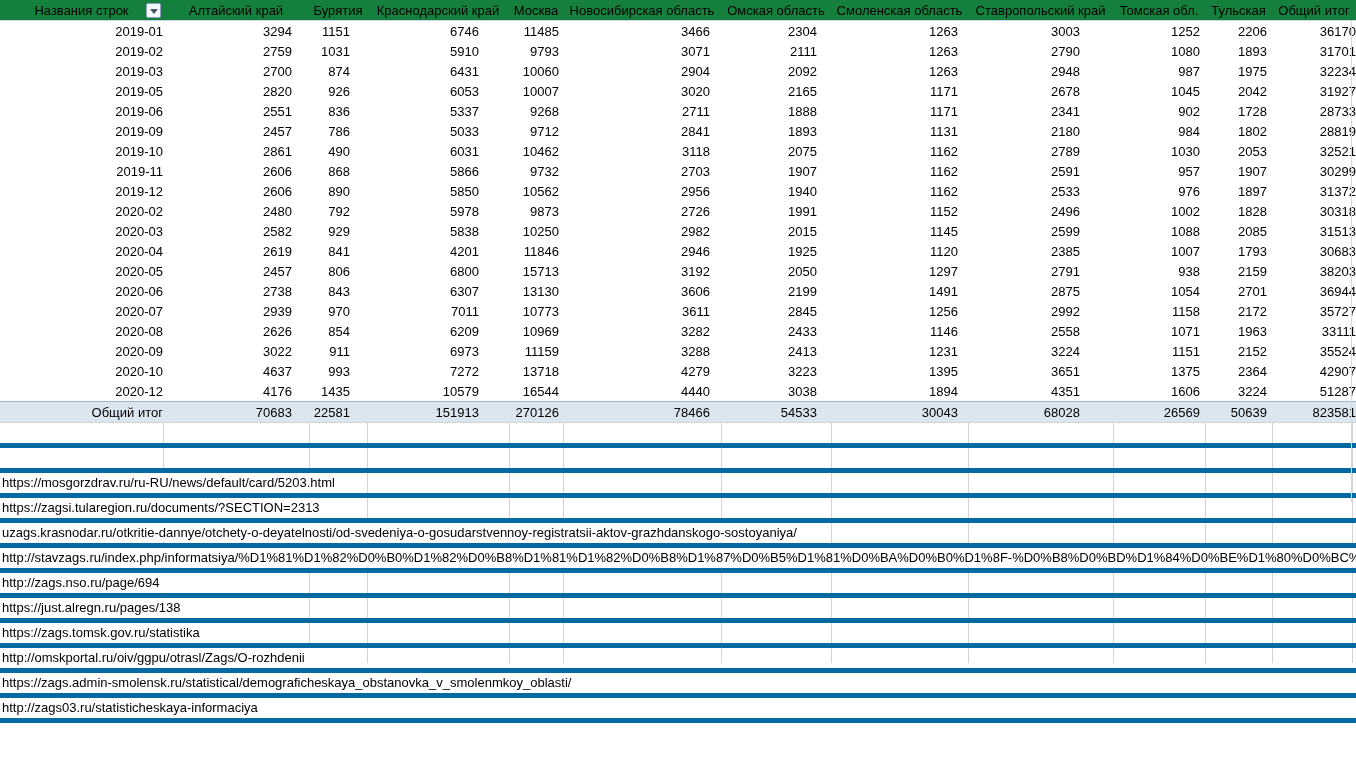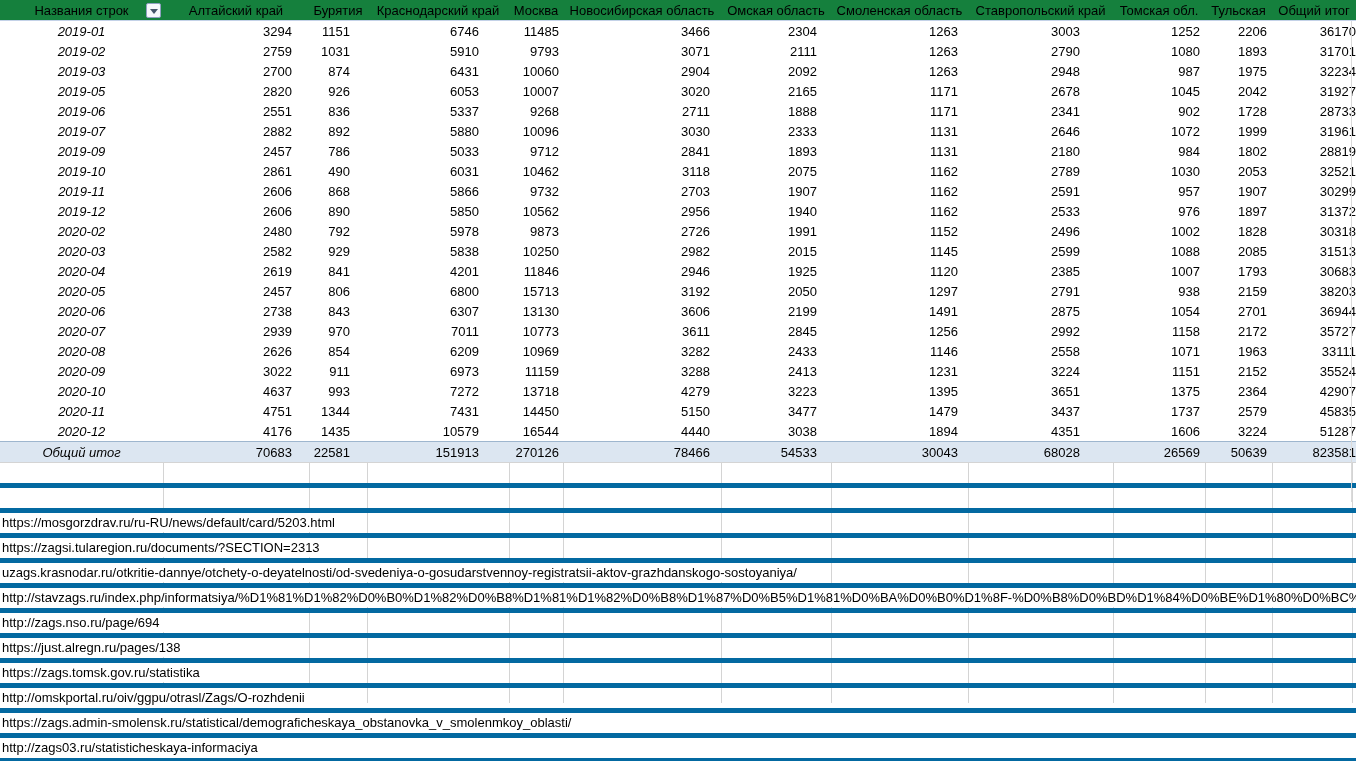--- a/index.html
+++ b/index.html
@@ -4,21 +4,21 @@
 <style>
   html,body{margin:0;padding:0;background:#fff;width:1356px;height:761px;overflow:hidden;
     font-family:"Liberation Sans","DejaVu Sans",sans-serif;font-size:13px;color:#000;}
   .sheet{position:relative;width:1356px;height:761px;}
   table.pivot{border-collapse:collapse;table-layout:fixed;width:1356px;}
   table.pivot th,table.pivot td{height:20px;padding:0;white-space:nowrap;overflow:visible;
     font-weight:normal;vertical-align:middle;}
   thead th{background:#15803d;font-weight:bold;text-align:center;padding-left:4px;height:21px;
     border-bottom:1px solid #c4d2e8;}
   thead th.rowhdr{position:relative;}
-  td.rowlabel{text-align:center;padding-left:4px;font-style:italic;}
+  td.rowlabel{text-align:right;padding-left:4px;}
   td.num{text-align:right;}
   tfoot td{background:#dce6f1;font-weight:bold;border-top:1px solid #9eb6ce;border-bottom:1px solid #d4d4d4;}
   
   .pivot td:nth-child(2){padding-right:17px}
   .pivot td:nth-child(3){padding-right:17px}
   .pivot td:nth-child(4){padding-right:30px}
   .pivot td:nth-child(5){padding-right:4px}
   .pivot td:nth-child(6){padding-right:11px}
   .pivot td:nth-child(7){padding-right:14px}
   .pivot td:nth-child(8){padding-right:10px}
@@ -146,34 +146,20 @@
           <td class="num">9268</td>
           <td class="num">2711</td>
           <td class="num">1888</td>
           <td class="num">1171</td>
           <td class="num">2341</td>
           <td class="num">902</td>
           <td class="num">1728</td>
           <td class="num">28733</td>
         </tr>
         <tr>
-          <td class="rowlabel">2019-07</td>
-          <td class="num">2882</td>
-          <td class="num">892</td>
-          <td class="num">5880</td>
-          <td class="num">10096</td>
-          <td class="num">3030</td>
-          <td class="num">2333</td>
-          <td class="num">1131</td>
-          <td class="num">2646</td>
-          <td class="num">1072</td>
-          <td class="num">1999</td>
-          <td class="num">31961</td>
-        </tr>
-        <tr>
           <td class="rowlabel">2019-09</td>
           <td class="num">2457</td>
           <td class="num">786</td>
           <td class="num">5033</td>
           <td class="num">9712</td>
           <td class="num">2841</td>
           <td class="num">1893</td>
           <td class="num">1131</td>
           <td class="num">2180</td>
           <td class="num">984</td>
@@ -340,34 +326,20 @@
           <td class="num">993</td>
           <td class="num">7272</td>
           <td class="num">13718</td>
           <td class="num">4279</td>
           <td class="num">3223</td>
           <td class="num">1395</td>
           <td class="num">3651</td>
           <td class="num">1375</td>
           <td class="num">2364</td>
           <td class="num">42907</td>
-        </tr>
-        <tr>
-          <td class="rowlabel">2020-11</td>
-          <td class="num">4751</td>
-          <td class="num">1344</td>
-          <td class="num">7431</td>
-          <td class="num">14450</td>
-          <td class="num">5150</td>
-          <td class="num">3477</td>
-          <td class="num">1479</td>
-          <td class="num">3437</td>
-          <td class="num">1737</td>
-          <td class="num">2579</td>
-          <td class="num">45835</td>
         </tr>
         <tr>
           <td class="rowlabel">2020-12</td>
           <td class="num">4176</td>
           <td class="num">1435</td>
           <td class="num">10579</td>
           <td class="num">16544</td>
           <td class="num">4440</td>
           <td class="num">3038</td>
           <td class="num">1894</td>

